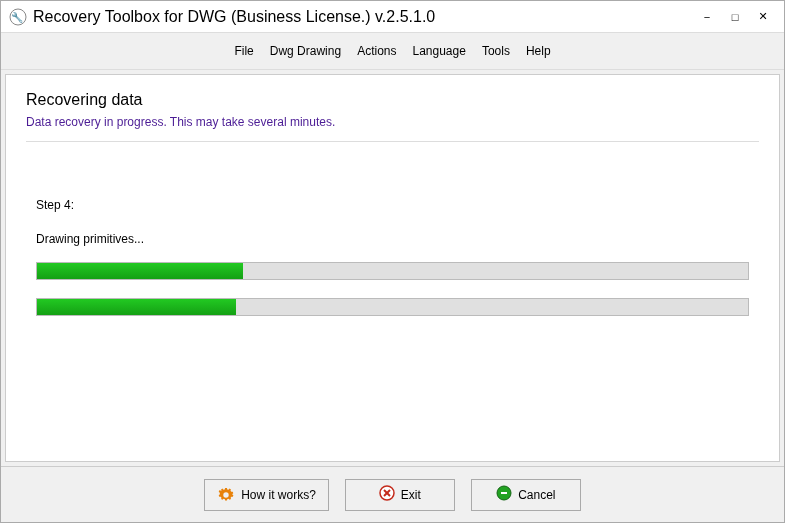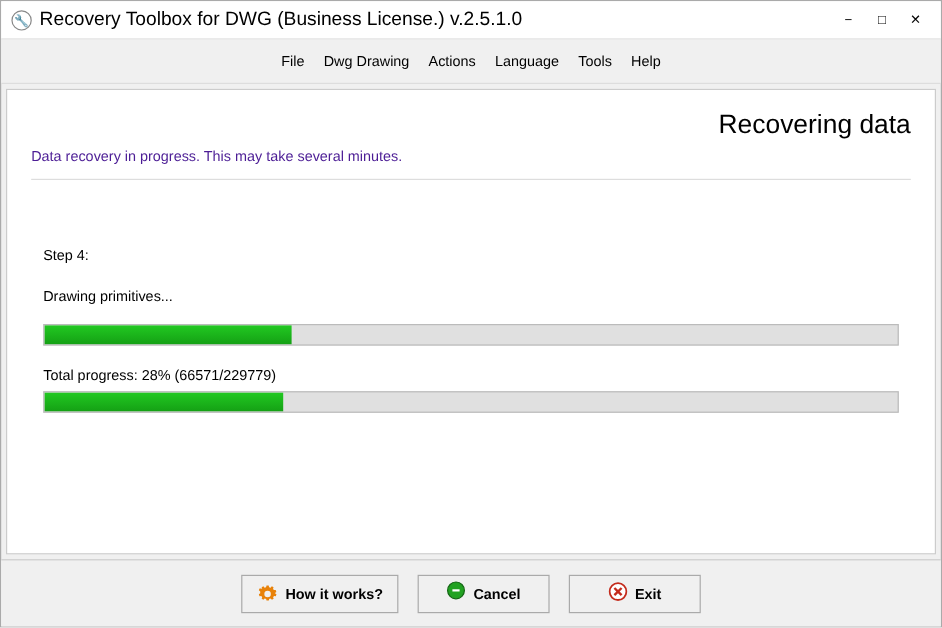--- a/index.html
+++ b/index.html
@@ -74,25 +74,24 @@
       flex: 1;
       background: #fff;
       margin: 4px;
       border: 1px solid #ccc;
       display: flex;
       flex-direction: column;
       padding: 16px 20px;
       overflow: hidden;
     }
     .page-title {
-      font-size: 22px;
+      font-size: 16px;
       font-weight: 400;
       color: #000;
       margin-bottom: 6px;
-      text-align: right;
     }
     .page-subtitle {
       font-size: 12px;
       color: #4c1d95;
       margin-bottom: 16px;
       padding-bottom: 12px;
       border-bottom: 1px solid #ddd;
     }
     .progress-section {
       margin-top: 40px;
@@ -141,21 +140,20 @@
       height: 32px;
       background: #f0f0f0;
       border: 1px solid #aaa;
       cursor: pointer;
       font-size: 12px;
       display: flex;
       align-items: center;
       justify-content: center;
       gap: 6px;
       padding: 0 12px;
-      font-weight: bold;
     }
     .green-circle-icon {
       font-size: 16px;
       color: #22a222;
     }
     .red-x-icon {
       font-size: 14px;
       color: #c42b1c;
       font-weight: bold;
     }
@@ -196,49 +194,48 @@
     <div class="page-title">Recovering data</div>
     <div class="page-subtitle">Data recovery in progress. This may take several minutes.</div>
 
     <div class="progress-section">
       <div class="step-label">Step 4:</div>
       <div class="step-desc">Drawing primitives...</div>
       <div class="progress-bar-container">
         <div class="progress-bar-fill" style="width: 29%"></div>
       </div>
 
-      <div class="total-label">Total progress: 28% (66571/229779)</div>
       <div class="progress-bar-container">
         <div class="progress-bar-fill" style="width: 28%"></div>
       </div>
     </div>
   </div>
 
   <div class="footer">
     <button class="footer-btn">
       <svg class="gear-svg" viewBox="0 0 20 20">
         <path fill="#e8820a" d="M10 13a3 3 0 1 0 0-6 3 3 0 0 0 0 6zm6.9-3.8l1.3 1-.6 1.8-1.6-.1a5.9 5.9 0 0 1-.9 1.1l.5 1.5-1.6.9-1.1-1.2a6 6 0 0 1-1.4.3l-.4 1.6H9l-.4-1.6a6 6 0 0 1-1.4-.3L6.1 15.4l-1.6-.9.5-1.5a5.9 5.9 0 0 1-.9-1.1l-1.6.1-.6-1.8 1.3-1a5.9 5.9 0 0 1 0-1.6l-1.3-1 .6-1.8 1.6.1A5.9 5.9 0 0 1 5 5.3L4.5 3.8l1.6-.9 1.1 1.2A6 6 0 0 1 8.6 3.8L9 2.2h2l.4 1.6a6 6 0 0 1 1.4.3l1.1-1.2 1.6.9L15 5.3a5.9 5.9 0 0 1 .9 1.1l1.6-.1.6 1.8-1.3 1a5.9 5.9 0 0 1 0 1.6z"></path>
       </svg>
       <span>How it works?</span>
-    </button>
-
-    <button class="footer-btn">
-      <span class="green-circle-icon">
-        <svg width="16" height="16" viewBox="0 0 16 16">
-          <circle cx="8" cy="8" r="7" fill="#22a222" stroke="#156615" stroke-width="1"></circle>
-          <line x1="5" y1="8" x2="11" y2="8" stroke="#fff" stroke-width="2"></line>
-        </svg>
-      </span>
-      <span>Cancel</span>
     </button>
 
     <button class="footer-btn">
       <span class="red-x-icon">
         <svg width="16" height="16" viewBox="0 0 16 16">
           <circle cx="8" cy="8" r="7" fill="#fff" stroke="#c42b1c" stroke-width="1.5"></circle>
           <line x1="5" y1="5" x2="11" y2="11" stroke="#c42b1c" stroke-width="2"></line>
           <line x1="11" y1="5" x2="5" y2="11" stroke="#c42b1c" stroke-width="2"></line>
         </svg>
       </span>
       <span>Exit</span>
     </button>
+
+    <button class="footer-btn">
+      <span class="green-circle-icon">
+        <svg width="16" height="16" viewBox="0 0 16 16">
+          <circle cx="8" cy="8" r="7" fill="#22a222" stroke="#156615" stroke-width="1"></circle>
+          <line x1="5" y1="8" x2="11" y2="8" stroke="#fff" stroke-width="2"></line>
+        </svg>
+      </span>
+      <span>Cancel</span>
+    </button>
   </div>
 </div>
 
 </body></html>

